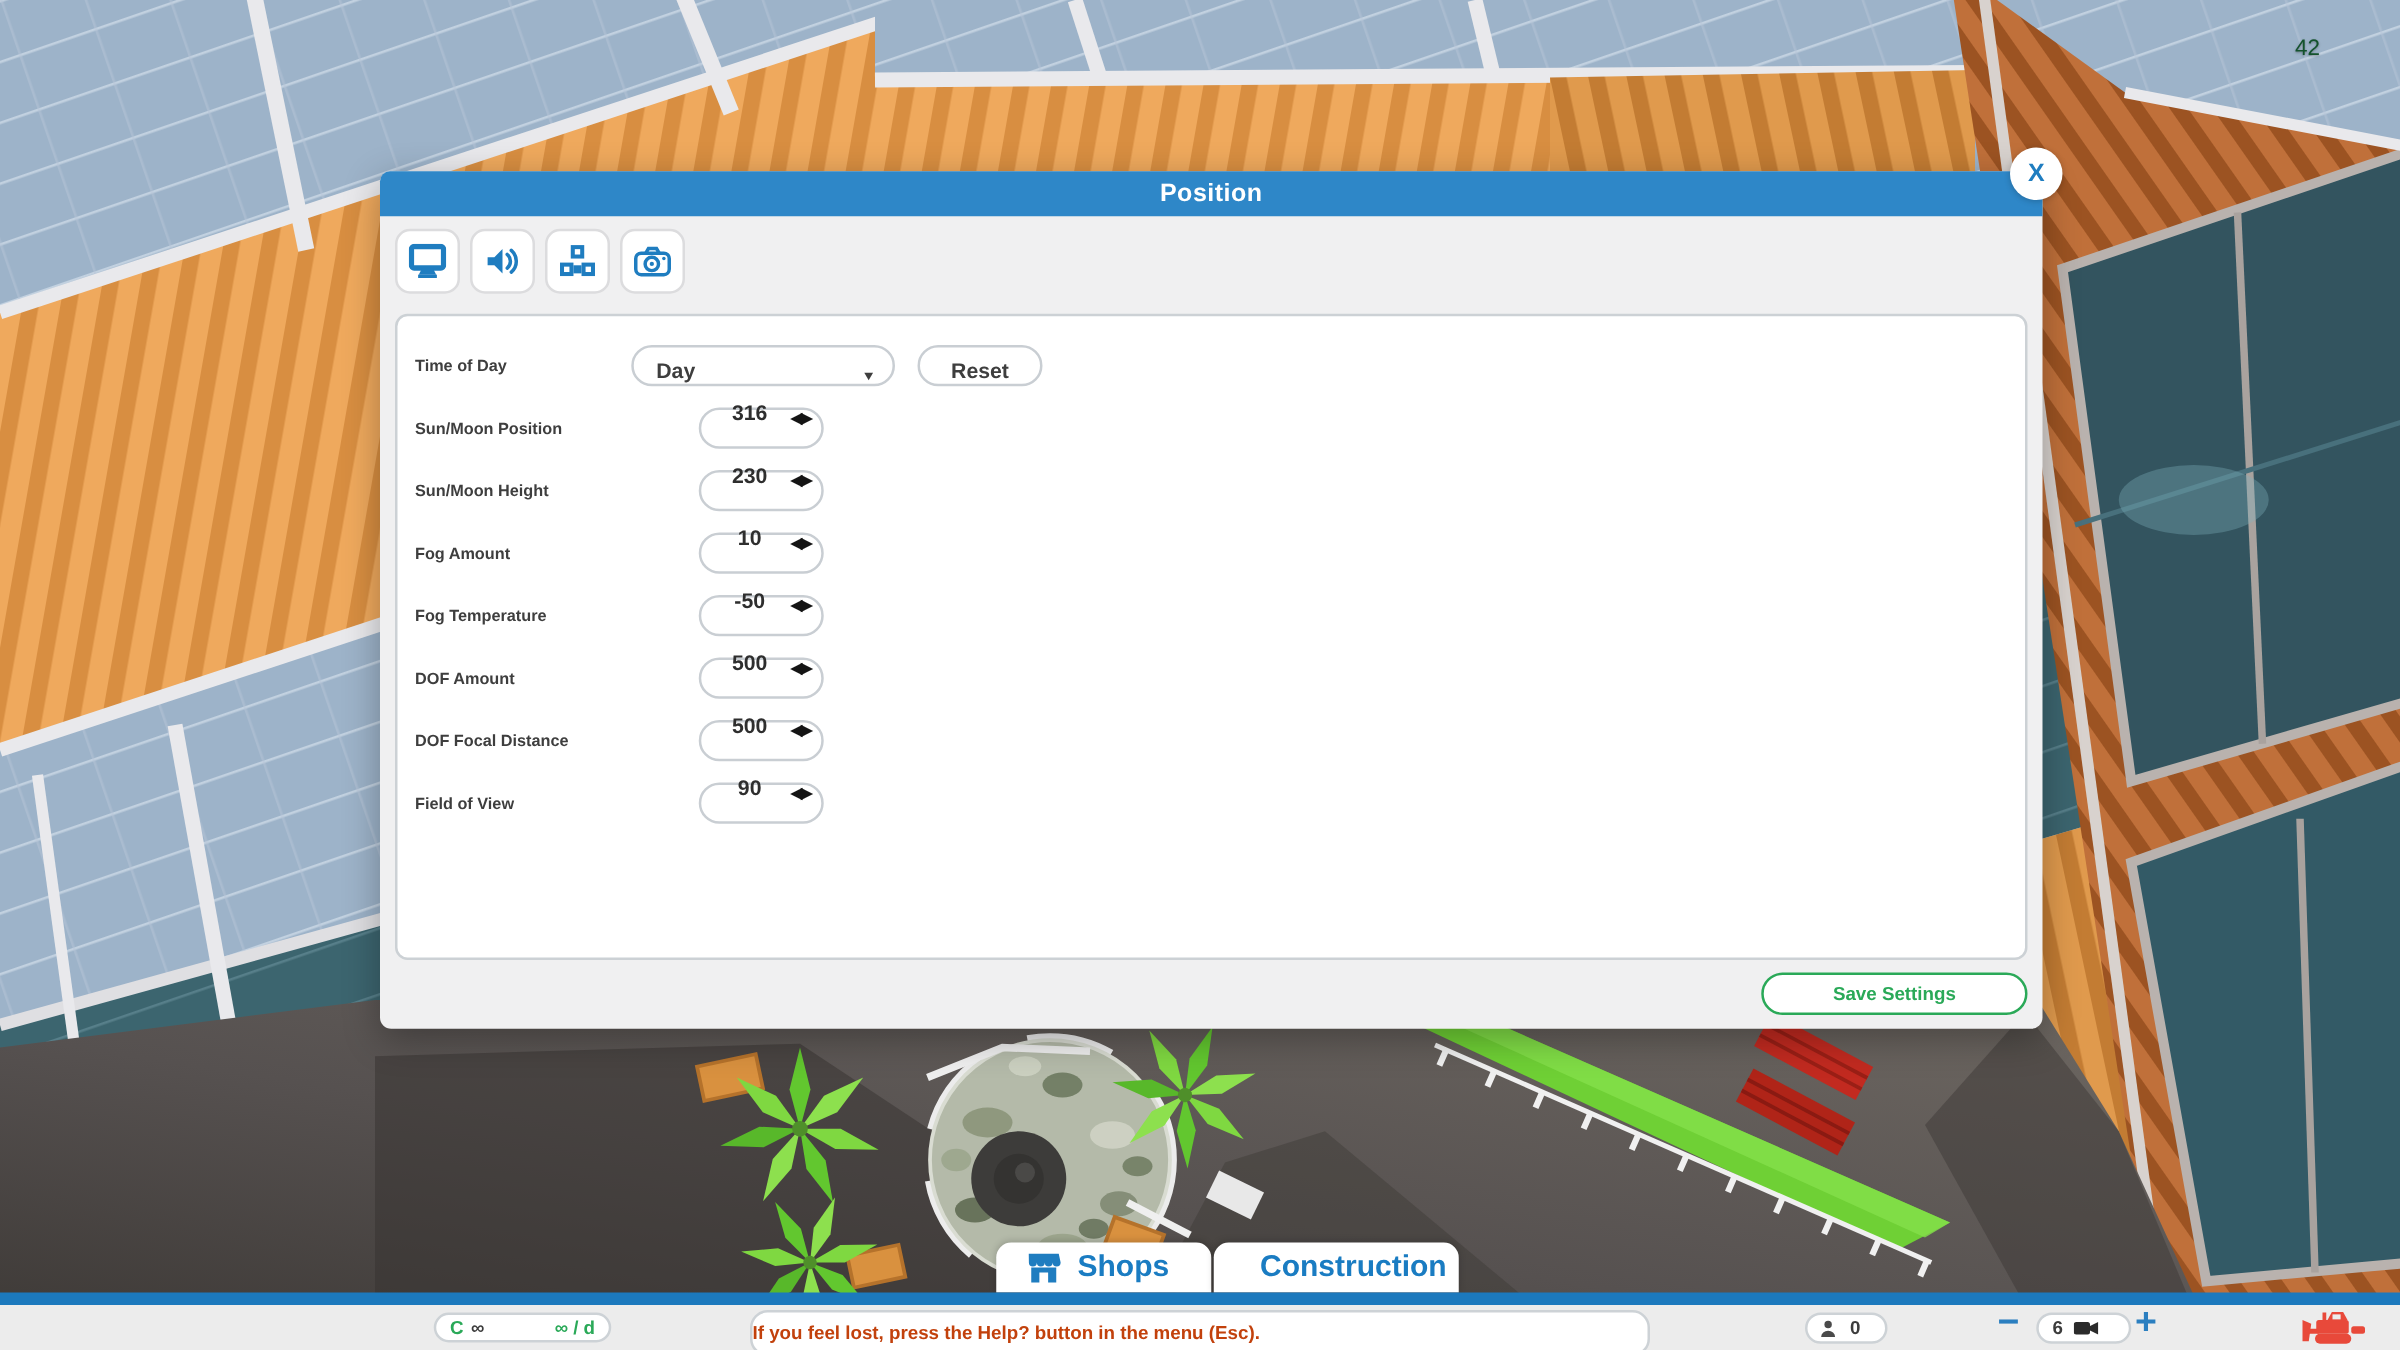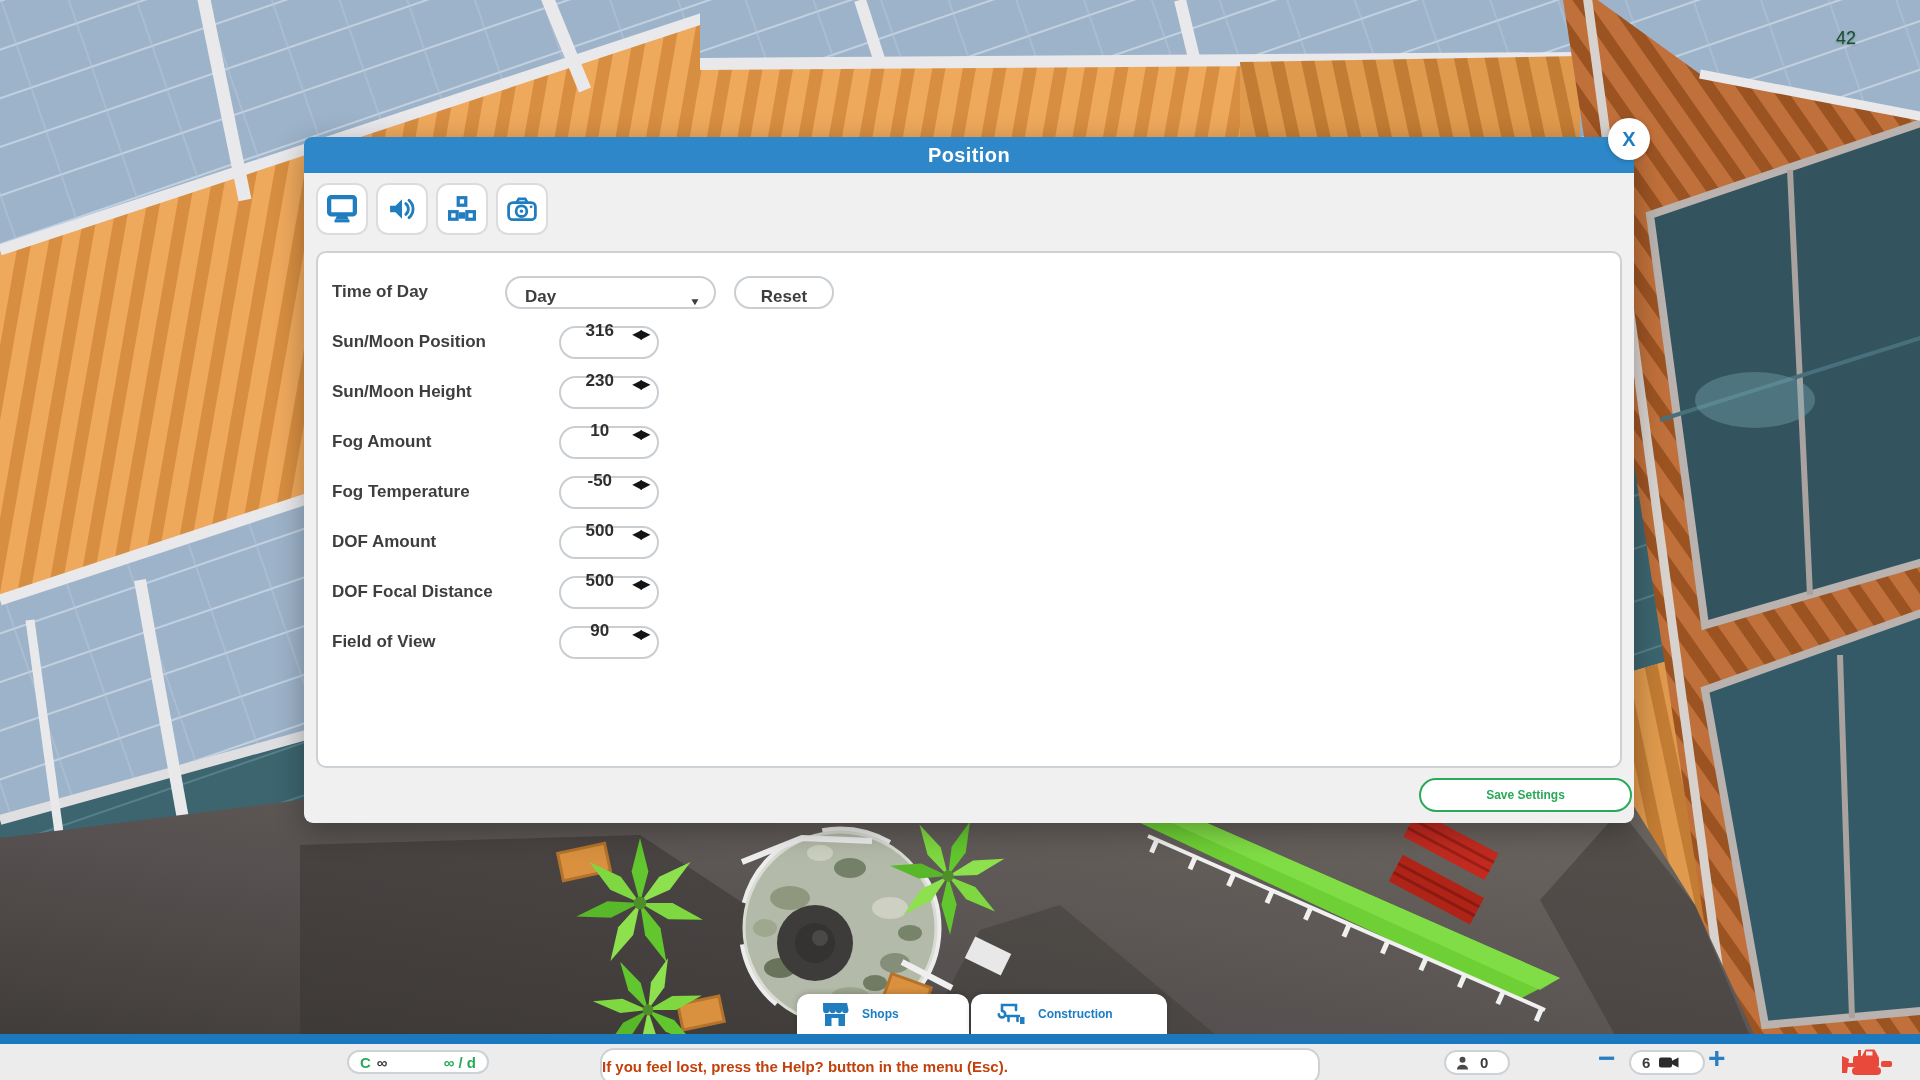--- a/index.html
+++ b/index.html
@@ -22,40 +22,40 @@
   .title{color:#fff;font-size:20px;font-weight:bold;letter-spacing:.4px;}
   .close-btn{position:absolute;top:-19px;right:-16px;width:42px;height:42px;border-radius:50%;
     background:#fff;color:#1f7dc0;font-weight:bold;font-size:20px;display:flex;align-items:center;
     justify-content:center;box-shadow:0 1px 5px rgba(0,0,0,.22);cursor:pointer;}
   .toolbar{position:absolute;left:12px;top:46px;display:flex;gap:8px;}
   .tool-btn{width:52px;height:52px;background:#fff;border:2px solid #dcdcde;border-radius:12px;
     display:flex;align-items:center;justify-content:center;cursor:pointer;}
   .panel{position:absolute;left:12px;top:114px;width:1306px;height:517px;background:#fff;
     border:2px solid #ccd1d5;border-radius:10px;padding-top:14px;}
   .row{height:50px;display:flex;align-items:center;padding-left:14px;}
-  .row-label{width:227px;font-size:17px;font-weight:bold;color:#3e3e3e;}
+  .row-label{width:227px;font-size:13px;font-weight:bold;color:#3e3e3e;}
   .row--select .row-label{width:173px;}
   .pillc{background:#fff;border:2px solid #c9ced3;border-radius:17px;height:33px;
     display:flex;align-items:flex-end;font-weight:bold;font-size:17px;color:#3e3e3e;}
   .dropdown{width:211px;padding:0 14px 0 18px;cursor:pointer;}
   .caret{margin-left:auto;font-size:10px;color:#3e3e3e;transform:scaleX(1.2);}
   .reset-btn{margin-left:18px;width:100px;justify-content:center;cursor:pointer;}
   .spinner{width:100px;padding:0 9px 16px 6px;cursor:pointer;}
   .spinner-value{flex:1;text-align:center;color:#2e2e2e;}
   .spinner-arrows{font-size:12px;color:#141414;letter-spacing:-2px;cursor:pointer;
     display:flex;gap:1px;}
-  .save-btn{position:absolute;right:2px;bottom:11px;width:213px;height:34px;background:#fff;
-    border:2px solid #2aa958;border-radius:17px;color:#2aa958;font-weight:bold;font-size:12px;
+  .save-btn{position:absolute;right:12px;bottom:11px;width:213px;height:34px;background:#fff;
+    border:2px solid #2aa958;border-radius:17px;color:#2aa958;font-weight:bold;font-size:15px;
     display:flex;align-items:center;justify-content:center;cursor:pointer;}
 
   
   .tabs{position:absolute;left:797px;bottom:46px;display:flex;gap:2px;}
   .tab{height:40px;background:#fff;border-radius:12px 12px 0 0;display:flex;align-items:center;
     gap:13px;padding:0 24px;box-shadow:0 -1px 6px rgba(0,0,0,.18);cursor:pointer;}
-  .tab-label{color:#1a7cc2;font-weight:bold;font-size:12px;}
+  .tab-label{color:#1a7cc2;font-weight:bold;font-size:24px;}
   .bluebar{position:absolute;left:0;bottom:36px;width:100%;height:10px;background:#1c79bd;}
   .statusbar{position:absolute;left:0;bottom:0;width:100%;height:36px;background:#ececec;}
   .spill{position:absolute;background:#fff;border:2px solid #cdd2d6;border-radius:14px;
     display:flex;align-items:center;font-weight:bold;font-size:15px;}
   .money-pill{left:347px;top:6px;width:142px;height:24px;padding:0 11px;}
   .green{color:#2aa958;} .dark{color:#3c3c3c;}
   .money-right{margin-left:auto;display:flex;gap:4px;}
   .help-pill{left:600px;top:4px;width:720px;height:37px;color:#c2410c;}
   .pop-pill{left:1444px;top:6px;width:66px;height:25px;padding:0 10px;gap:11px;color:#3c3c3c;}
   .cam-pill{left:1629px;top:6px;width:76px;height:25px;padding:0 11px;gap:9px;color:#3c3c3c;}

